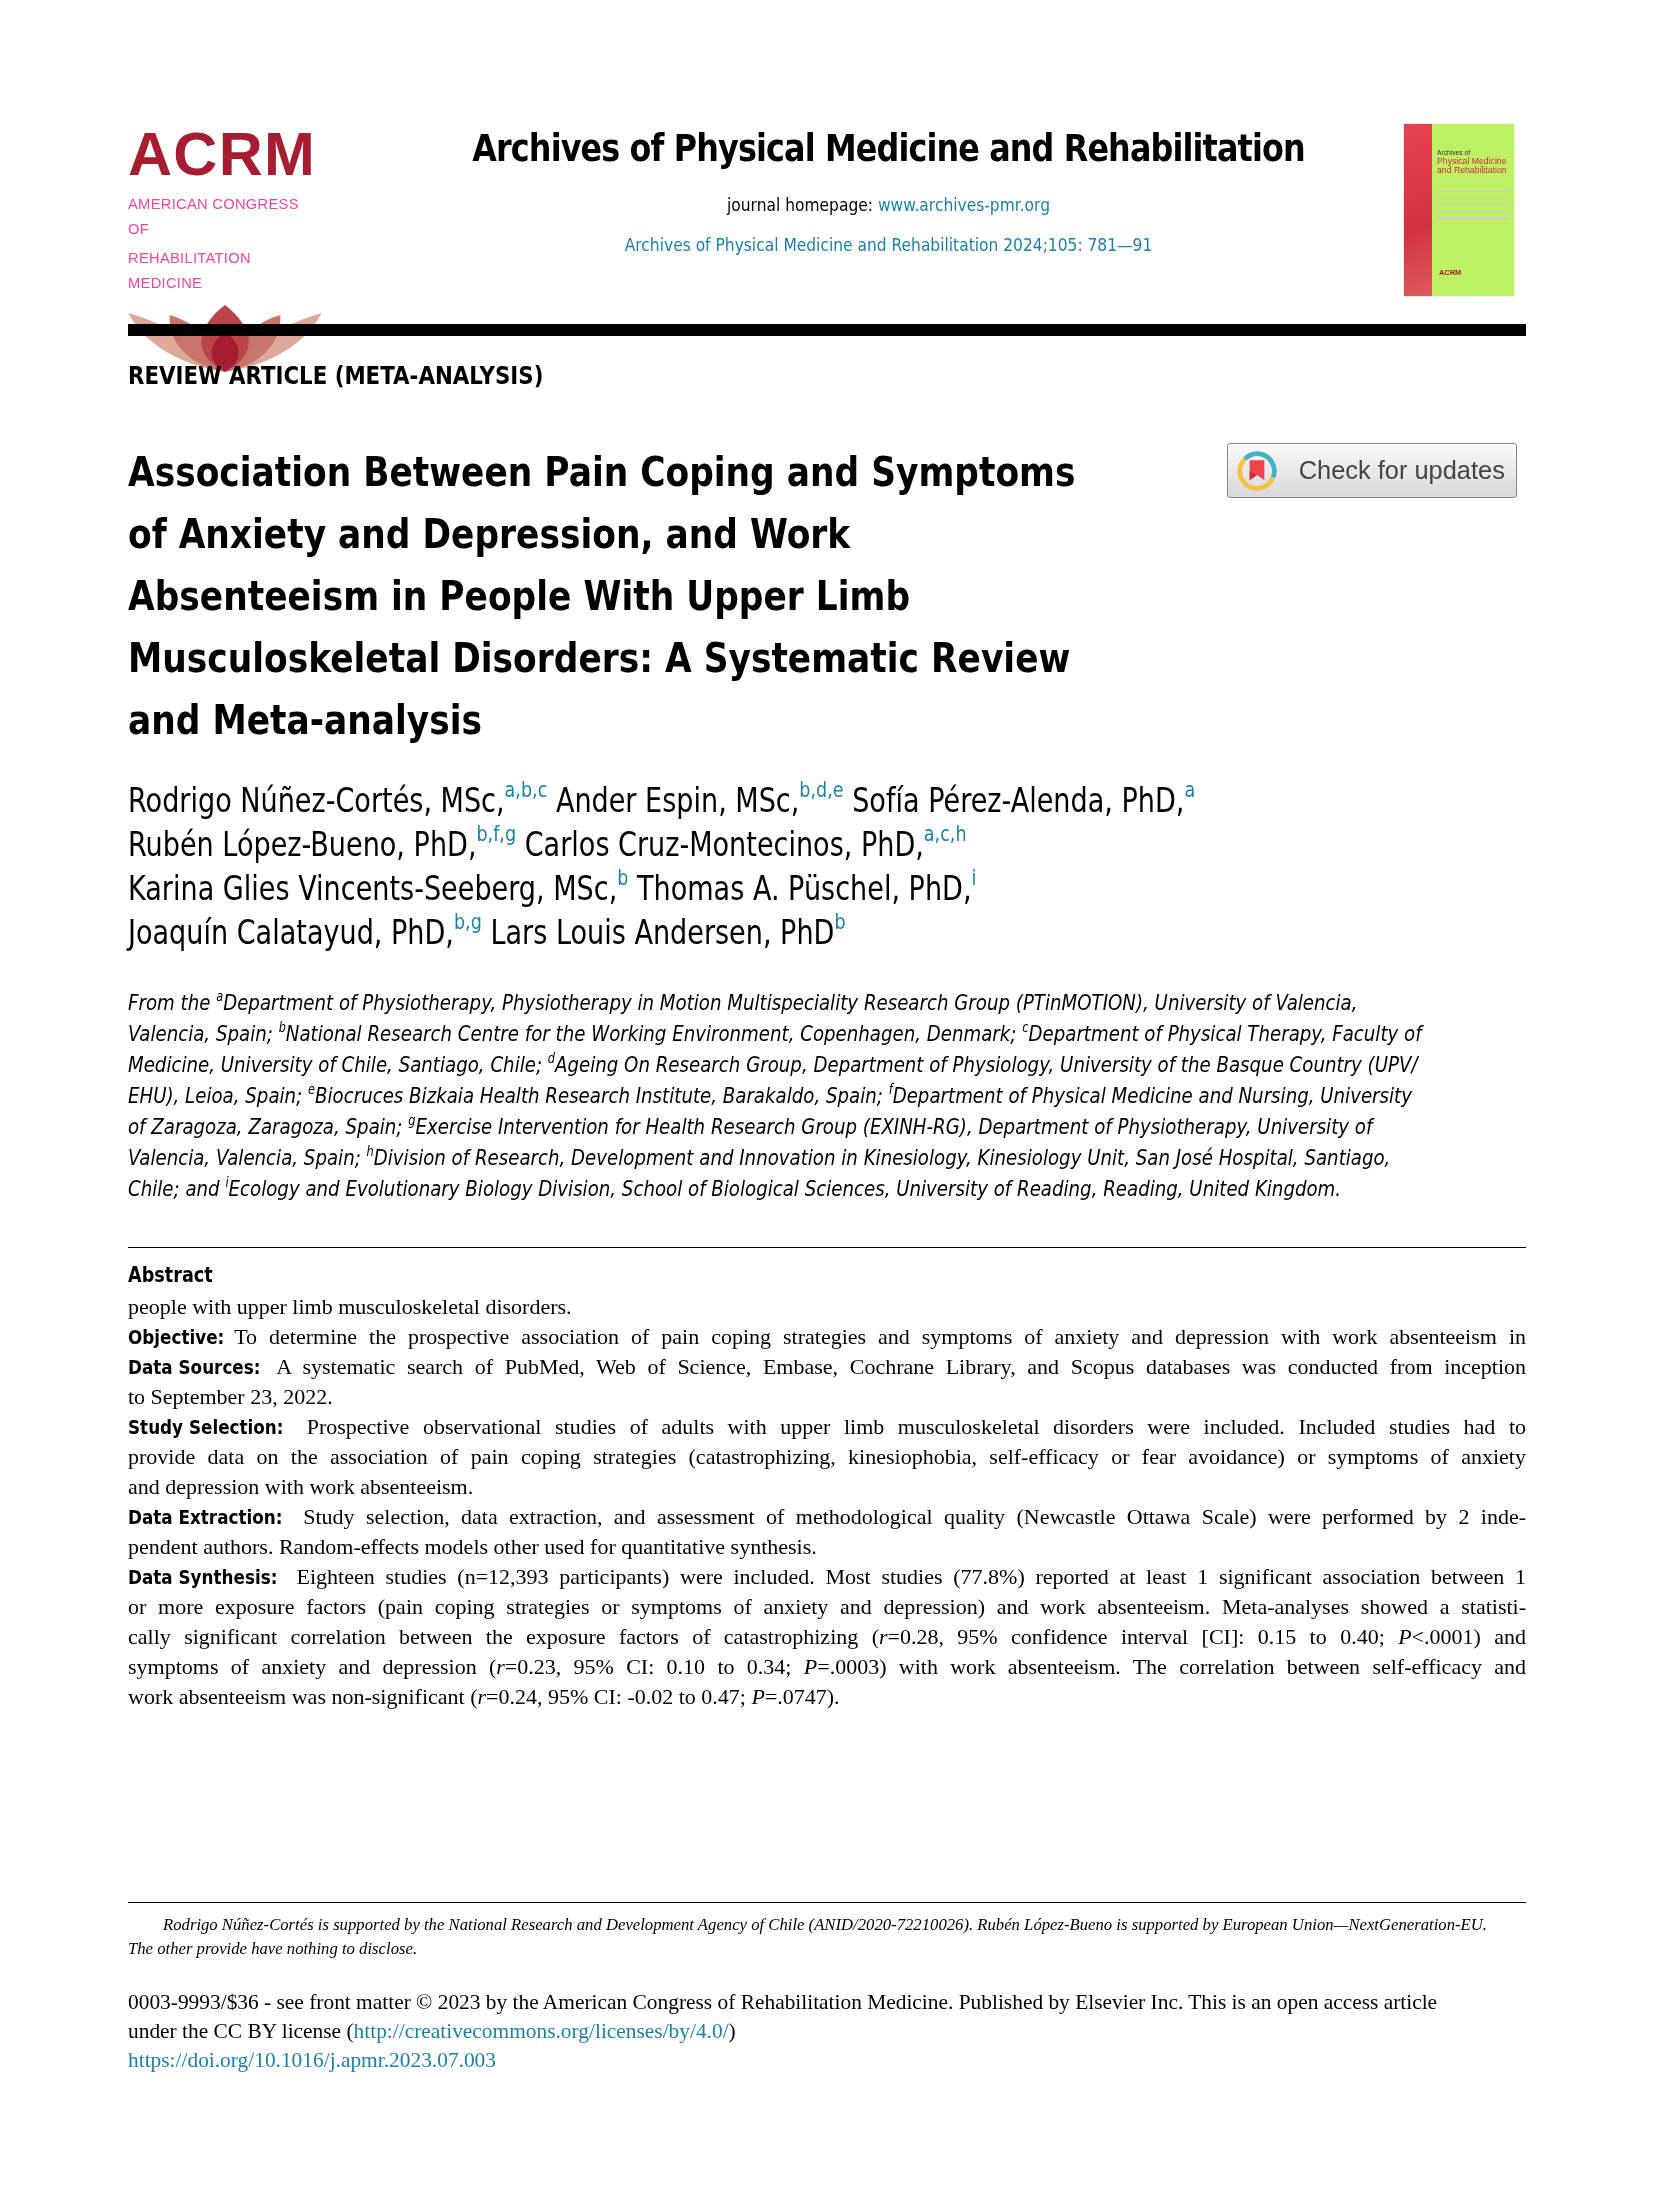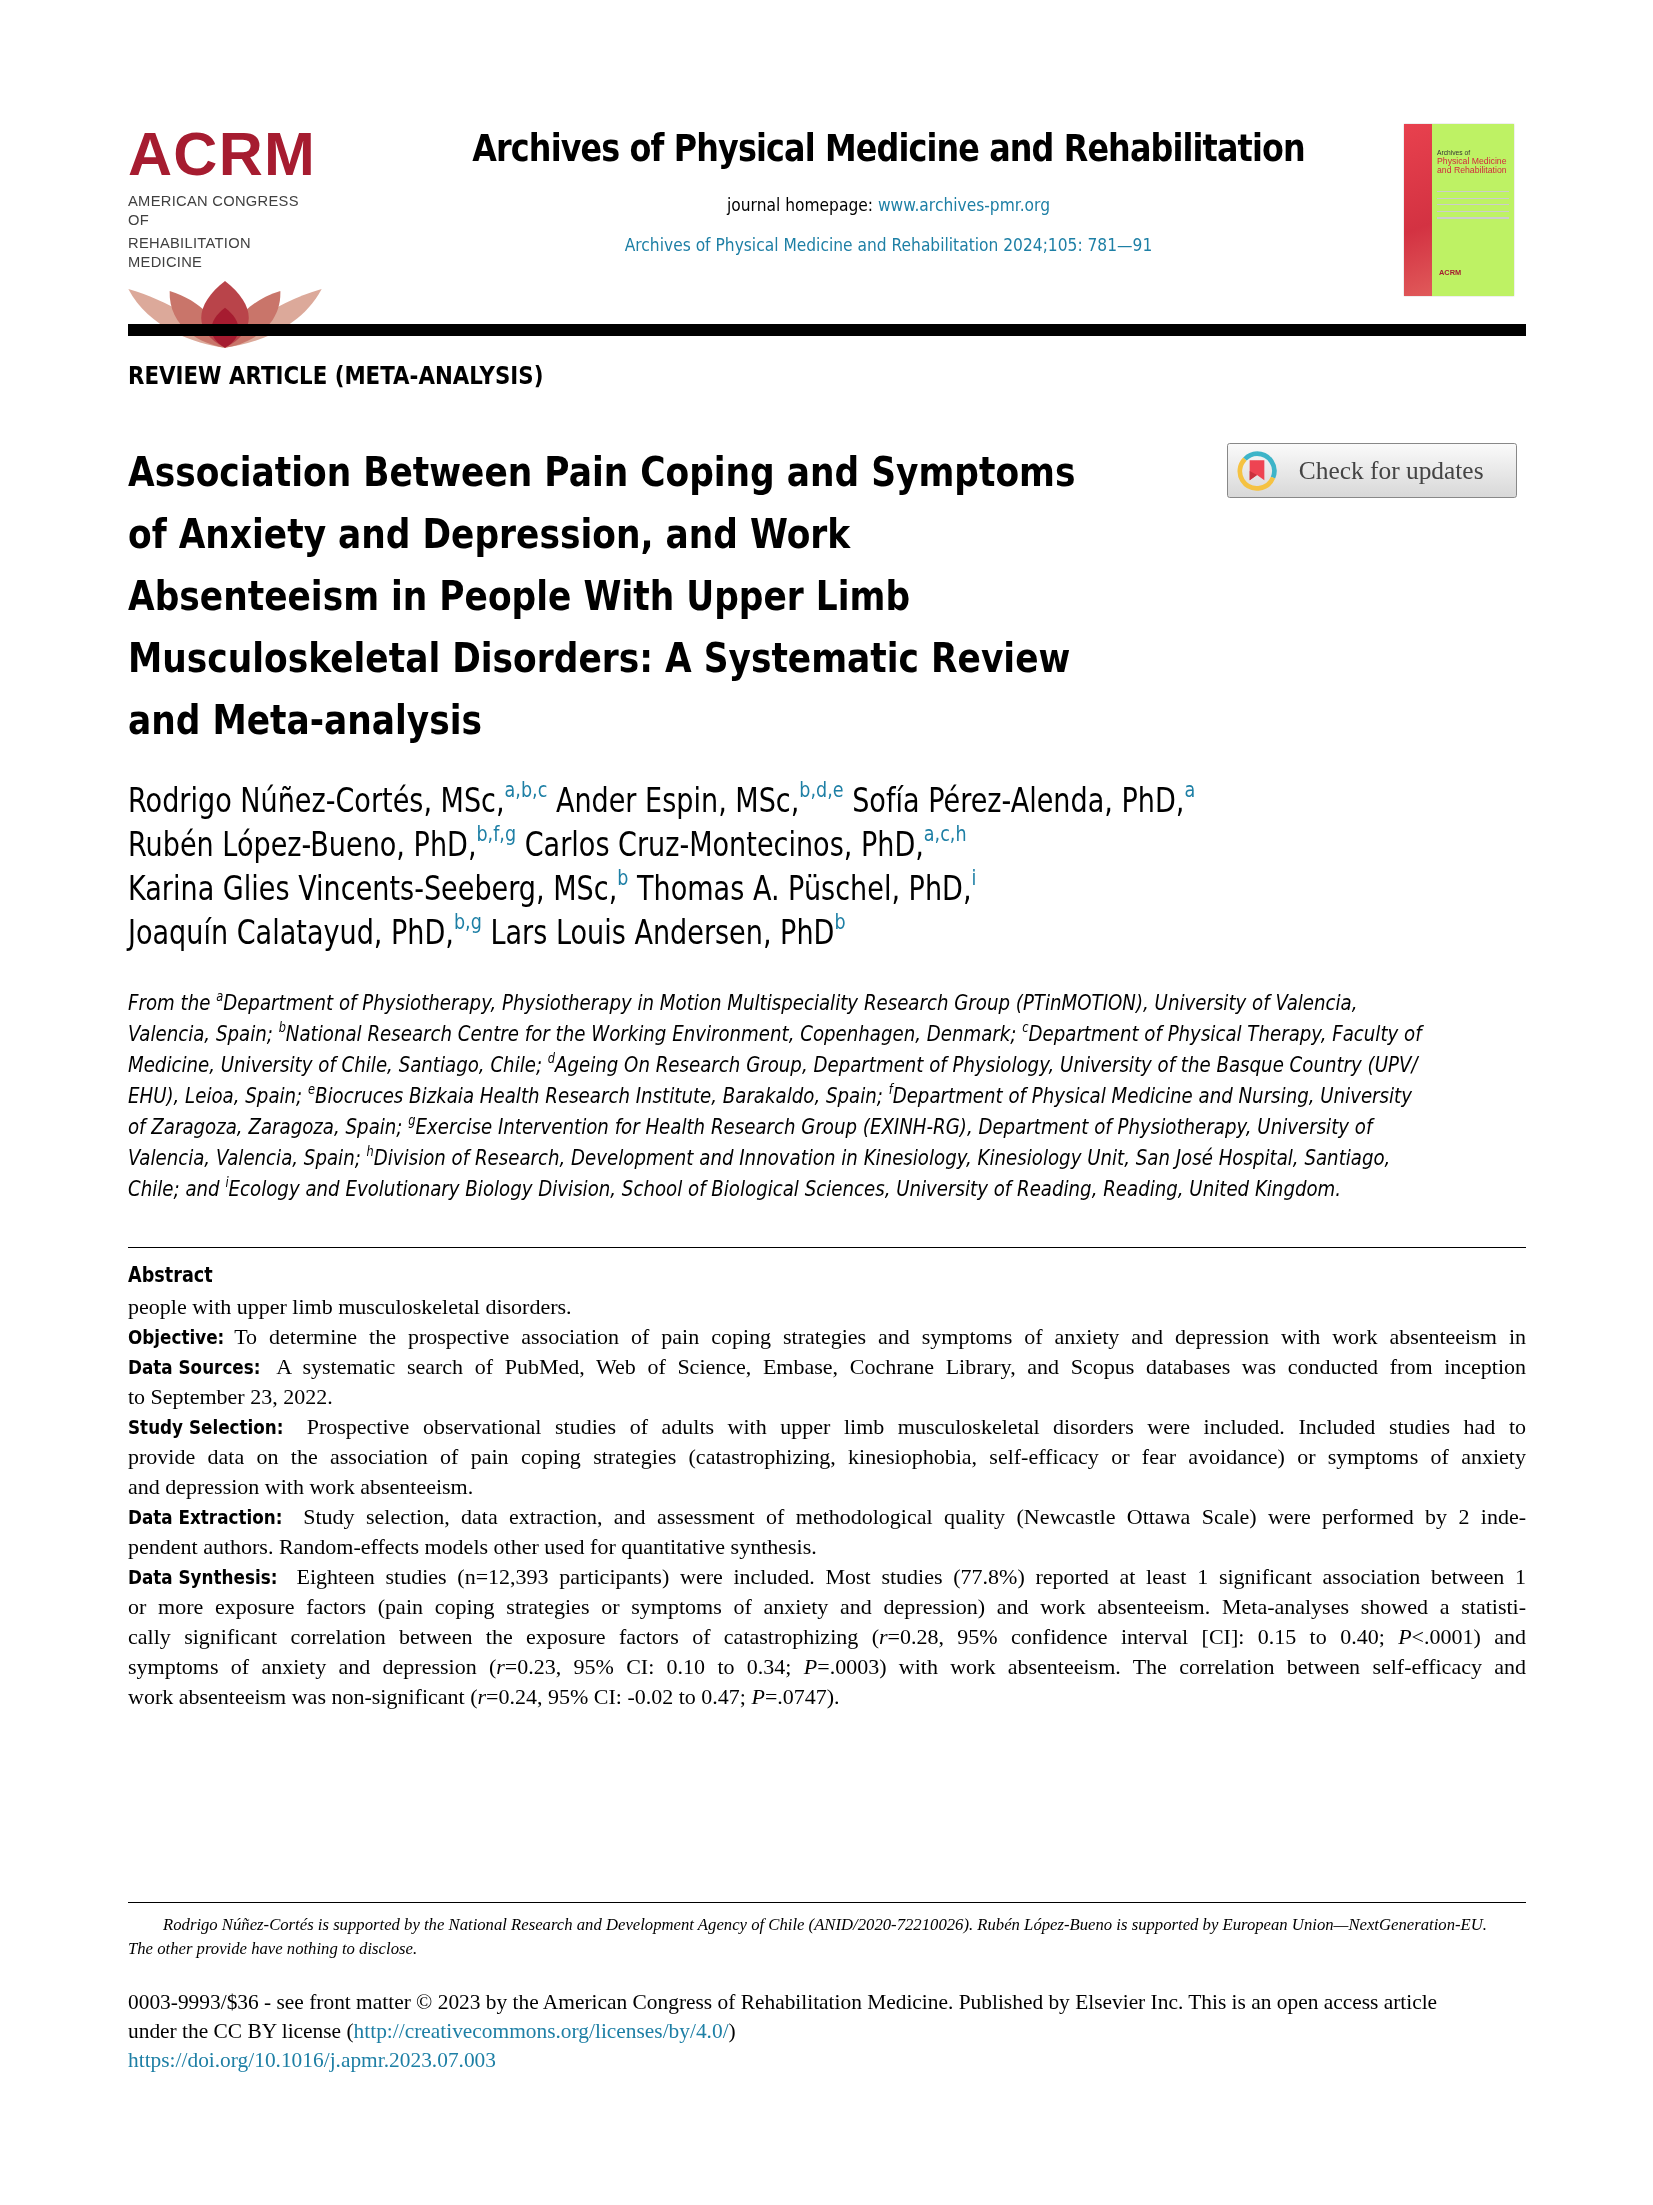--- a/index.html
+++ b/index.html
@@ -2,21 +2,21 @@
 <html style="font-size:10.7px"><head>
 <meta charset="utf-8">
 <style>
   html, body { margin: 0; padding: 0; background: #ffffff; }
   body { width: 1654px; height: 2205px; position: relative; overflow: hidden; color: #000; }
   .link { color: #1d7fa5; }
 
   
   .logo { position: absolute; left: 128px; top: 124px; width: 194px; }
   .logo-acrm { font-family: "Liberation Sans", sans-serif; font-weight: bold; font-size: 61px; color: #a61c30; letter-spacing: 1.3px; line-height: 61px; }
-  .logo-sub { font-family: "Liberation Sans", sans-serif; font-size: 14.7px; color: #404040; line-height: 19px; margin-top: 6.7px; letter-spacing: 0.3px; }
+  .logo-sub { font-family: "Liberation Sans", sans-serif; font-size: 14.7px; color: #ec4899; line-height: 25px; margin-top: 6.7px; letter-spacing: 0.3px; }
   .logo-lotus { margin-top: 9.4px; display: block; }
 
   .journal-block { position: absolute; left: 374px; top: 127px; width: 1029px; text-align: center; }
   .journal-title { font-family: "DejaVu Sans", sans-serif; font-weight: bold; font-size: 37px; letter-spacing: -1px; transform: scaleX(0.86); transform-origin: center; white-space: nowrap; }
   .journal-home { font-family: "DejaVu Sans", sans-serif; font-size: 18px; margin-top: 24px; transform: scaleX(0.86); white-space: nowrap; }
   .journal-cite { font-family: "DejaVu Sans", sans-serif; font-size: 18px; margin-top: 18.7px; color: #1d7fa5; transform: scaleX(0.86); white-space: nowrap; }
 
   .cover { position: absolute; left: 1404px; top: 124px; width: 110px; height: 172px; background: #bef264; box-shadow: 0 0 1.3px #bbb; overflow: hidden; }
   .cover-band { position: absolute; left: 0; top: 0; width: 28px; height: 172px; background: linear-gradient(160deg,#e8414e,#d33242 60%,#e05a5a); }
   .cover-t1 { position: absolute; left: 33px; top: 25.4px; font-family: "Liberation Sans", sans-serif; font-size: 6.7px; color: #333; }
@@ -27,21 +27,21 @@
 
   .rule-thick { position: absolute; left: 128px; top: 324px; width: 1398px; height: 12px; background: #000; }
 
   .section-label { position: absolute; left: 128px; top: 360px; font-family: "DejaVu Sans", sans-serif; font-weight: bold; font-size: 25.4px; transform: scaleX(0.84); transform-origin: left; white-space: nowrap; }
 
   .title { position: absolute; left: 128px; top: 441px; width: 1176px; font-family: "DejaVu Sans", sans-serif; font-weight: bold; font-size: 41px; line-height: 62px; transform: scaleX(0.84); transform-origin: left top; }
   .title div { white-space: nowrap; }
 
   .cfu { position: absolute; left: 1227px; top: 443px; width: 290px; height: 55px; border: 1.3px solid #888; border-radius: 2.7px; background: linear-gradient(#fafafa, #d8d8d8); box-sizing: border-box; display: flex; align-items: center; }
   .cfu-icon { margin-left: 9.4px; width: 40px; height: 40px; }
-  .cfu-label { margin-left: 21.4px; font-family: Liberation Serif, serif; font-size: 25.4px; color: #444; }
+  .cfu-label { margin-left: 21.4px; font-family: Liberation Sans, sans-serif; font-size: 25.4px; color: #444; }
 
   .authors { position: absolute; left: 128px; top: 779px; font-family: "DejaVu Sans", sans-serif; font-size: 33px; line-height: 44px; transform: scaleX(0.82); transform-origin: left top; }
   .authors div { white-space: nowrap; }
   .authors sup { color: #1d7fa5; font-size: 21.4px; vertical-align: 14.7px; line-height: 0; }
 
   .affil { position: absolute; left: 128px; top: 987px; width: 1644px; font-family: "DejaVu Sans", sans-serif; font-style: italic; font-size: 21.4px; line-height: 31px; transform: scaleX(0.85); transform-origin: left top; }
   .affil div { white-space: nowrap; }
   .affil sup { font-size: 13.4px; vertical-align: 9.4px; line-height: 0; }
 
   .rule-thin { position: absolute; left: 128px; height: 1.3px; width: 1398px; background: #000; }

